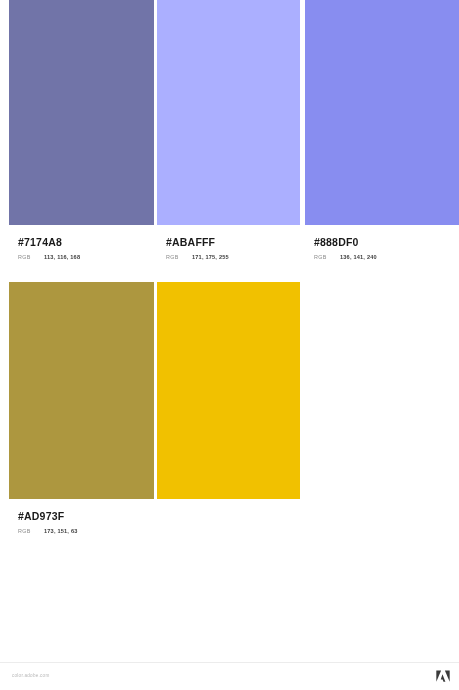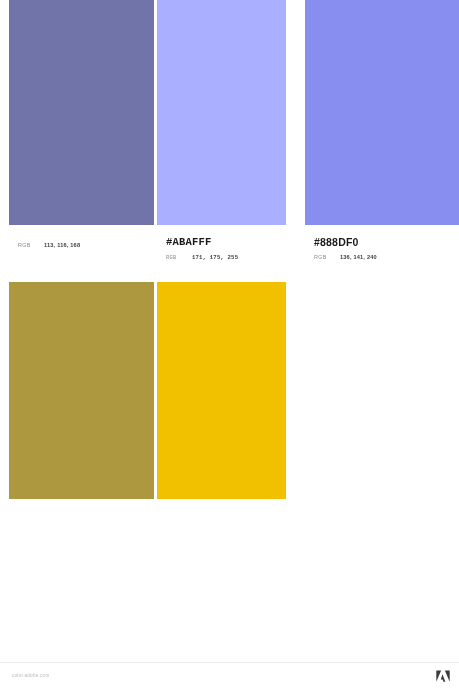--- a/index.html
+++ b/index.html
@@ -75,21 +75,21 @@
 
   .swatch-rgb-value {
     font-size: 5.6px;
     font-weight: bold;
     color: #3d3d3d;
     letter-spacing: 0.2px;
   }
 
   
   .card-pos-0 { left: 9px;   width: 145px; }
-  .card-pos-1 { left: 157px; width: 129px; font-family: Liberation Mono, monospace; }
+  .card-pos-1 { left: 157px; width: 143px; }
   .card-pos-2 { left: 305px; width: 157px; }
 
   #page-footer {
     position: absolute;
     left: 0;
     top: 662px;
     width: 459px;
     height: 28px;
     background: #ffffff;
     border-top: 1px solid #ececec;
@@ -114,20 +114,21 @@
 </style>
 </head>
 <body>
 
 <div id="palette-sheet">
 
   <div class="swatch-row" id="swatch-row-1">
       <div class="swatch-card card-pos-0">
         <div class="swatch-chip" style="background: rgb(113, 116, 168);"></div>
         <div class="swatch-meta">
+          <div class="swatch-hex">#7174A8</div>
           <div class="swatch-rgb-line">
             <span class="swatch-rgb-label">RGB</span>
             <span class="swatch-rgb-value">113, 116, 168</span>
           </div>
         </div>
       </div>
       <div class="swatch-card card-pos-1">
         <div class="swatch-chip" style="background: rgb(171, 175, 255);"></div>
         <div class="swatch-meta">
           <div class="swatch-hex">#ABAFFF</div>
@@ -144,20 +145,27 @@
           <div class="swatch-rgb-line">
             <span class="swatch-rgb-label">RGB</span>
             <span class="swatch-rgb-value">136, 141, 240</span>
           </div>
         </div>
       </div>
     </div>
   <div class="swatch-row" id="swatch-row-2">
       <div class="swatch-card card-pos-0">
         <div class="swatch-chip" style="background: rgb(173, 151, 63);"></div>
+        <div class="swatch-meta">
+          <div class="swatch-hex">#AD973F</div>
+          <div class="swatch-rgb-line">
+            <span class="swatch-rgb-label">RGB</span>
+            <span class="swatch-rgb-value">173, 151, 63</span>
+          </div>
+        </div>
       </div>
       <div class="swatch-card card-pos-1">
         <div class="swatch-chip" style="background: rgb(241, 193, 0);"></div>
       </div>
     </div>
 
 </div>
 
 <div id="page-footer">
   <div id="footer-url">color.adobe.com</div>

